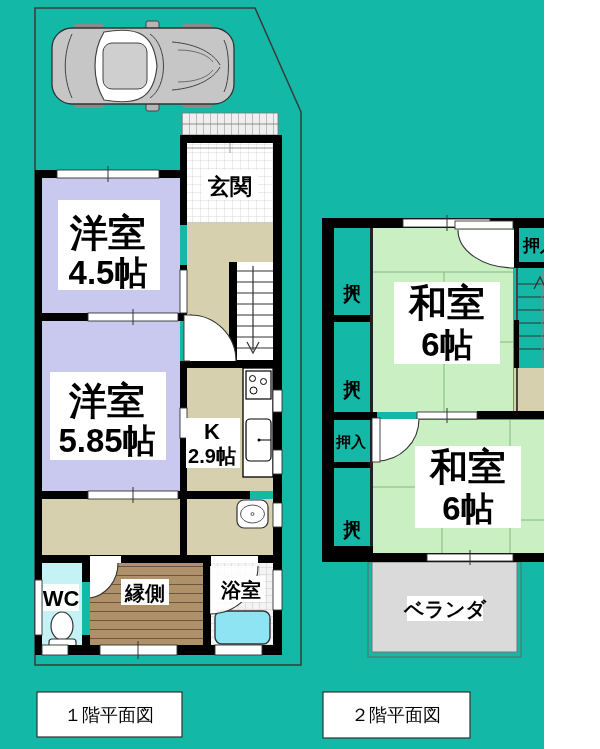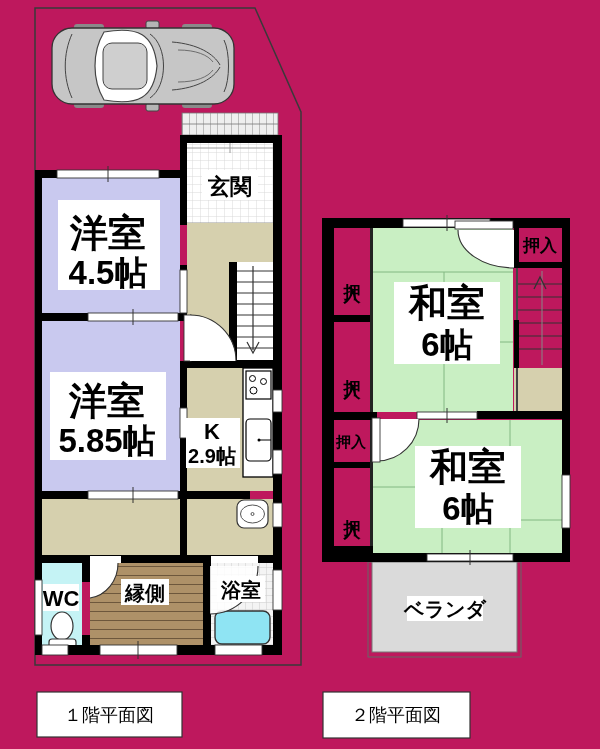--- a/index.html
+++ b/index.html
@@ -1,16 +1,16 @@
 <!DOCTYPE html>
 <html><head>
 <meta charset="utf-8">
 <style>
   html,body{margin:0;padding:0;background:#fff;}
-  .stage{position:relative;width:600px;height:749px;background:#be185d;overflow:hidden;
+  .stage{position:relative;width:544px;height:749px;background:#14b8a6;overflow:hidden;
          font-family:"Liberation Sans","DejaVu Sans",sans-serif;}
   svg{position:absolute;left:0;top:0;}
   text{fill:#000;font-family:"Liberation Sans","DejaVu Sans",sans-serif;}
   .lbl-big{font-size:38px;font-weight:bold;}
   .lbl-size{font-size:33px;font-weight:bold;}
   .lbl-med{font-size:22px;font-weight:bold;}
   .lbl-small{font-size:20px;font-weight:bold;}
   .lbl-closet{font-size:17px;font-weight:bold;}
   .lbl-closet-sm{font-size:15px;font-weight:bold;}
   .lbl-caption{font-size:18px;}

